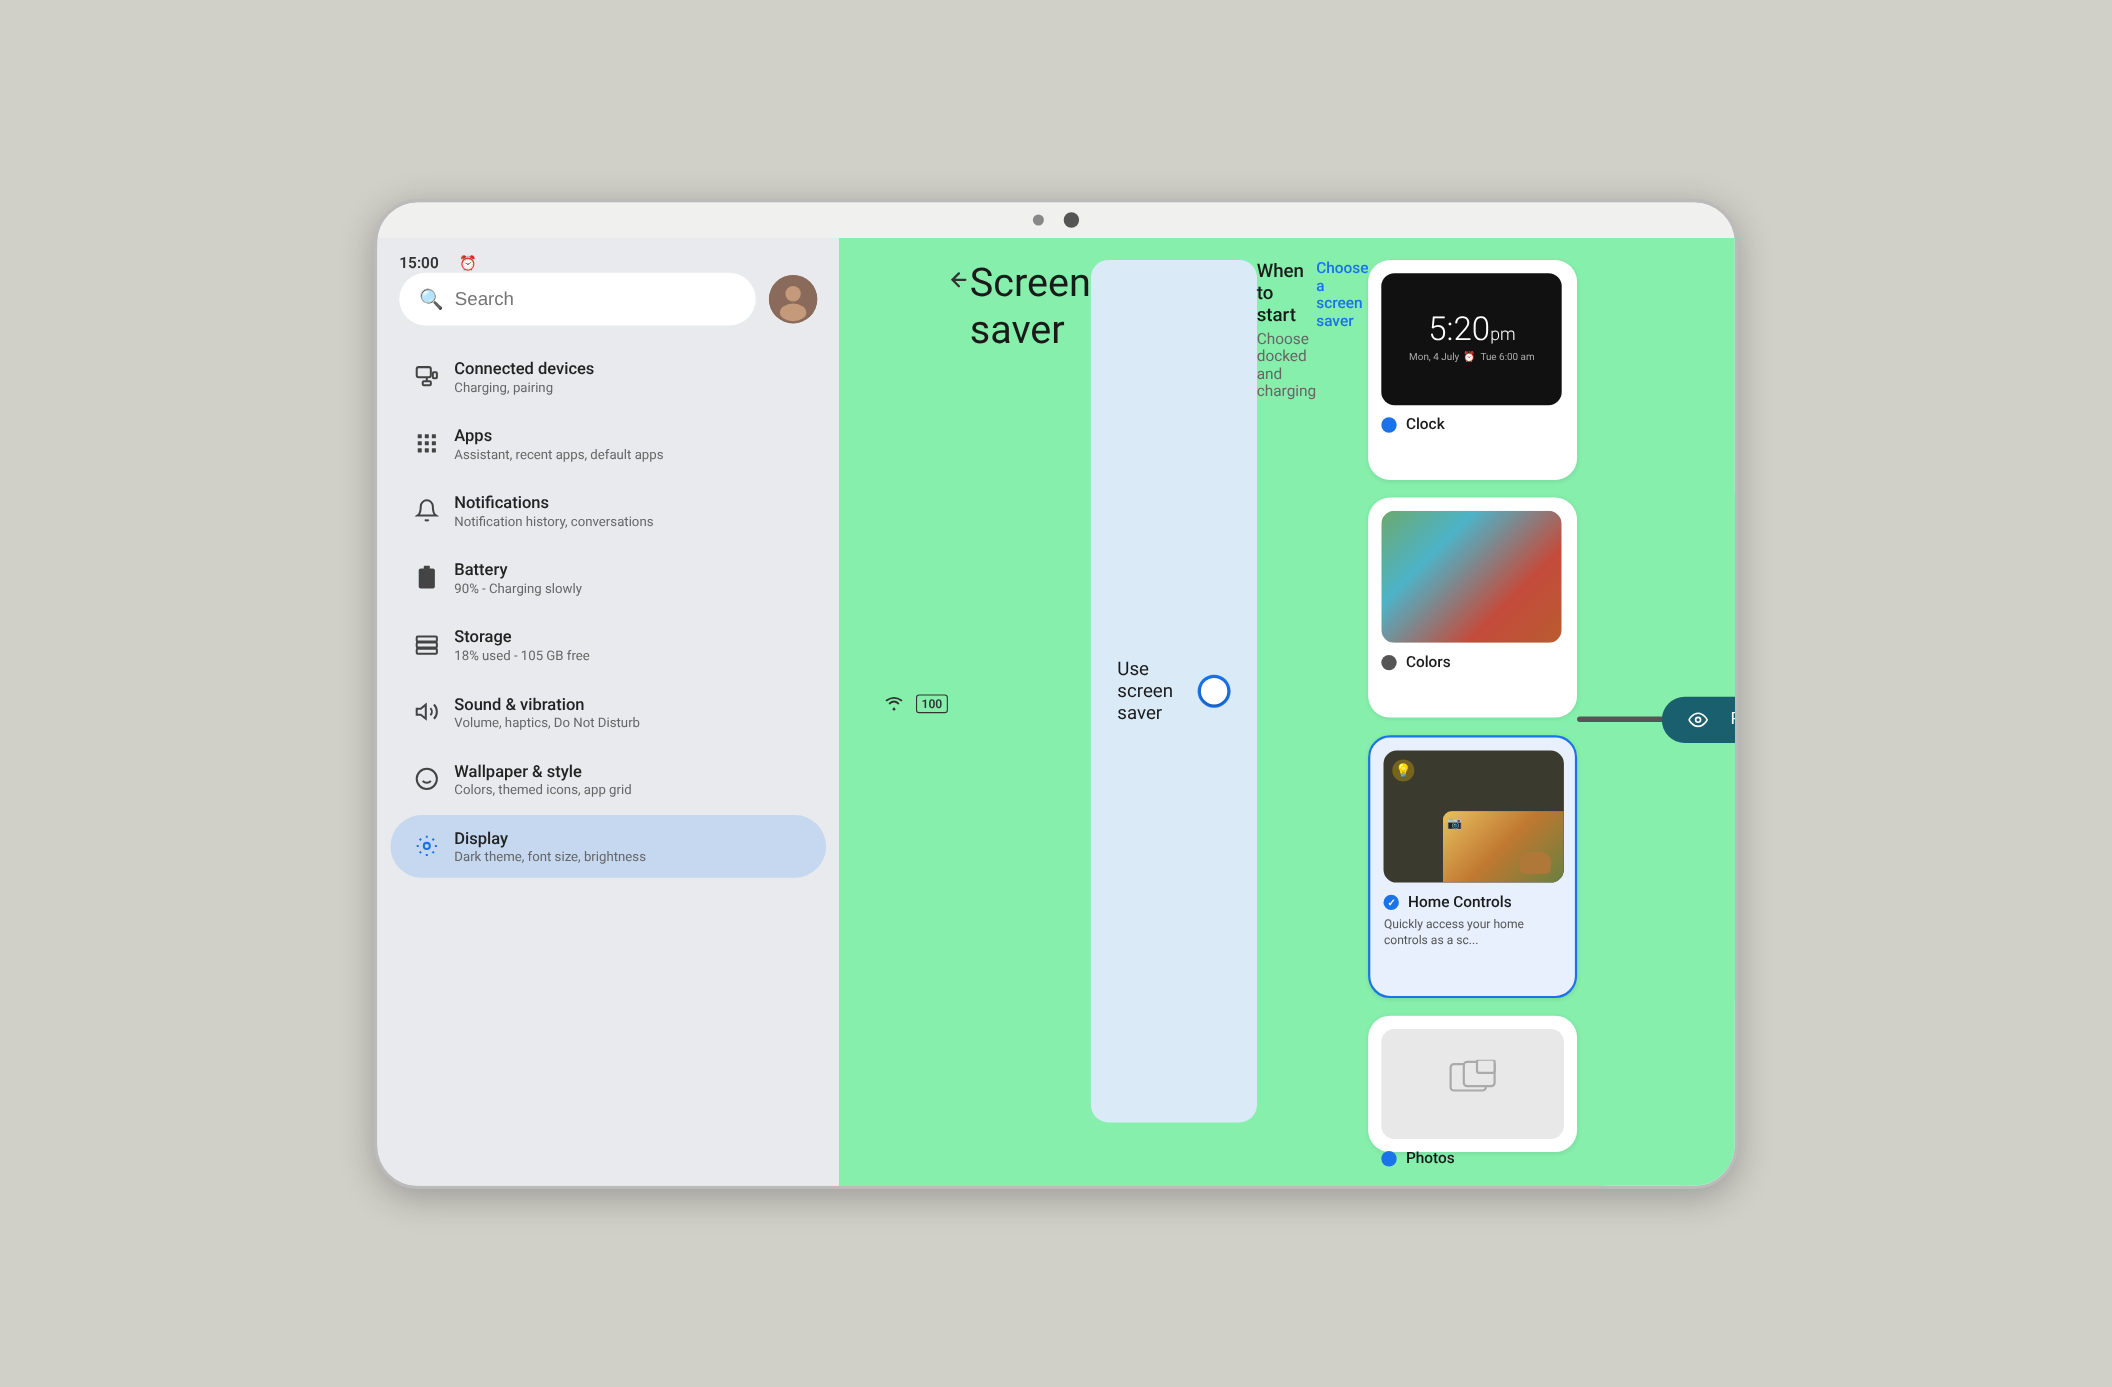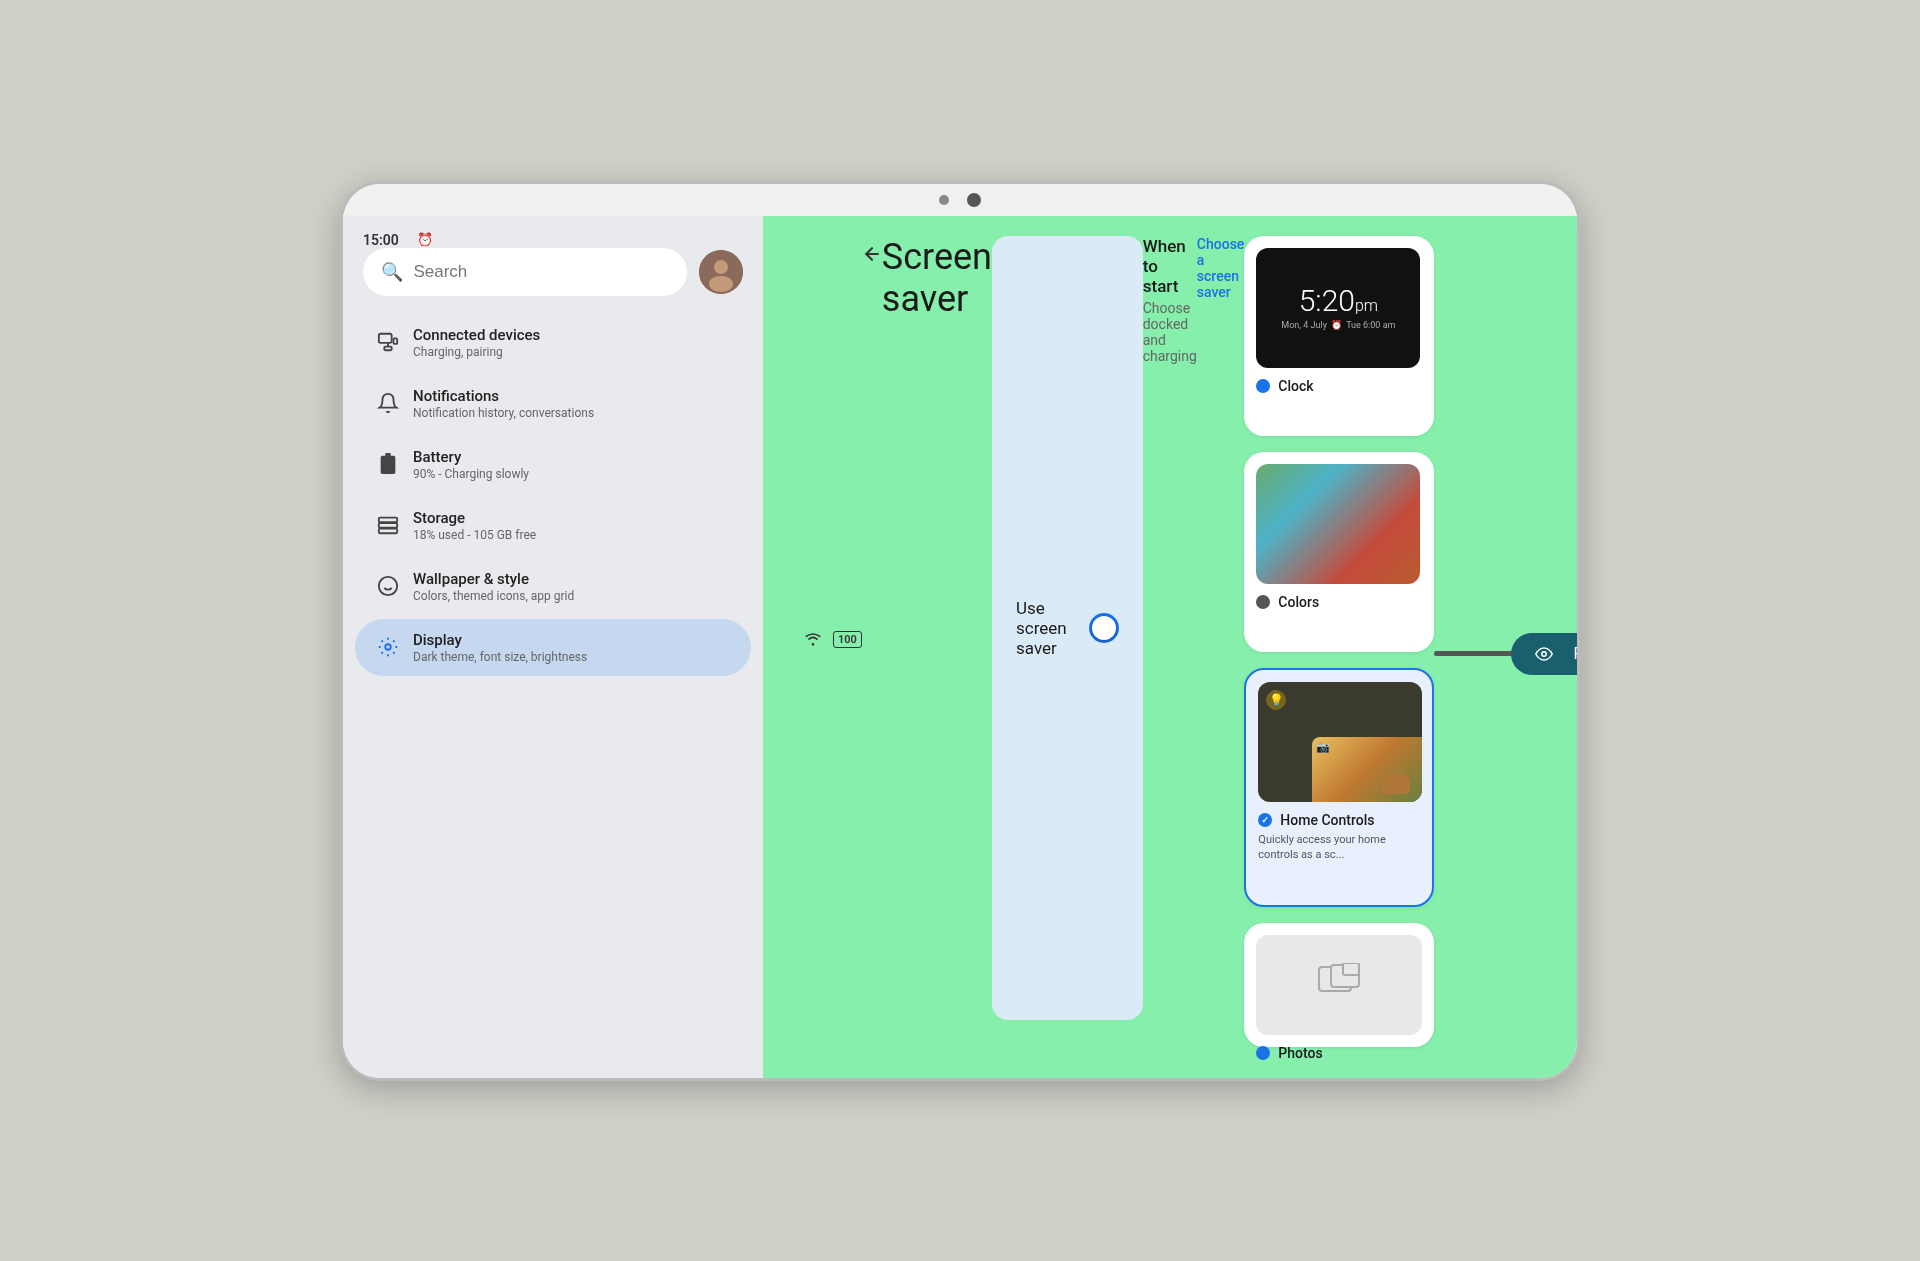--- a/index.html
+++ b/index.html
@@ -406,20 +406,39 @@
             <line x1="12" y1="13" x2="12" y2="17"></line>
             <rect x="18" y="8" width="4" height="6" rx="1"></rect>
           </svg>
         </div>
         <div class="nav-text">
           <div class="title">Connected devices</div>
           <div class="subtitle">Charging, pairing</div>
         </div>
       </div>
 
+      <div class="nav-item">
+        <div class="nav-icon">
+          <svg width="22" height="22" viewBox="0 0 24 24" fill="#444">
+            <rect x="3" y="3" width="4" height="4" rx="0.5"></rect>
+            <rect x="10" y="3" width="4" height="4" rx="0.5"></rect>
+            <rect x="17" y="3" width="4" height="4" rx="0.5"></rect>
+            <rect x="3" y="10" width="4" height="4" rx="0.5"></rect>
+            <rect x="10" y="10" width="4" height="4" rx="0.5"></rect>
+            <rect x="17" y="10" width="4" height="4" rx="0.5"></rect>
+            <rect x="3" y="17" width="4" height="4" rx="0.5"></rect>
+            <rect x="10" y="17" width="4" height="4" rx="0.5"></rect>
+            <rect x="17" y="17" width="4" height="4" rx="0.5"></rect>
+          </svg>
+        </div>
+        <div class="nav-text">
+          <div class="title">Apps</div>
+          <div class="subtitle">Assistant, recent apps, default apps</div>
+        </div>
+      </div>
 
       <div class="nav-item">
         <div class="nav-icon">
           <svg width="22" height="22" viewBox="0 0 24 24" fill="none" stroke="#444" stroke-width="2">
             <path d="M18 8A6 6 0 0 0 6 8c0 7-3 9-3 9h18s-3-2-3-9"></path>
             <path d="M13.73 21a2 2 0 0 1-3.46 0"></path>
           </svg>
         </div>
         <div class="nav-text">
           <div class="title">Notifications</div>
@@ -447,20 +466,33 @@
             <rect x="2" y="10" width="20" height="5" rx="1"></rect>
             <rect x="2" y="16" width="20" height="5" rx="1"></rect>
           </svg>
         </div>
         <div class="nav-text">
           <div class="title">Storage</div>
           <div class="subtitle">18% used - 105 GB free</div>
         </div>
       </div>
 
+      <div class="nav-item">
+        <div class="nav-icon">
+          <svg width="22" height="22" viewBox="0 0 24 24" fill="none" stroke="#444" stroke-width="2">
+            <polygon points="11 5 6 9 2 9 2 15 6 15 11 19 11 5"></polygon>
+            <path d="M19.07 4.93a10 10 0 0 1 0 14.14"></path>
+            <path d="M15.54 8.46a5 5 0 0 1 0 7.07"></path>
+          </svg>
+        </div>
+        <div class="nav-text">
+          <div class="title">Sound &amp; vibration</div>
+          <div class="subtitle">Volume, haptics, Do Not Disturb</div>
+        </div>
+      </div>
 
       <div class="nav-item">
         <div class="nav-icon">
           <svg width="22" height="22" viewBox="0 0 24 24" fill="none" stroke="#444" stroke-width="2">
             <circle cx="12" cy="12" r="10"></circle>
             <path d="M8 14s1.5 2 4 2 4-2 4-2"></path>
             <line x1="9" y1="9" x2="9.01" y2="9"></line>
             <line x1="15" y1="9" x2="15.01" y2="9"></line>
           </svg>
         </div>

